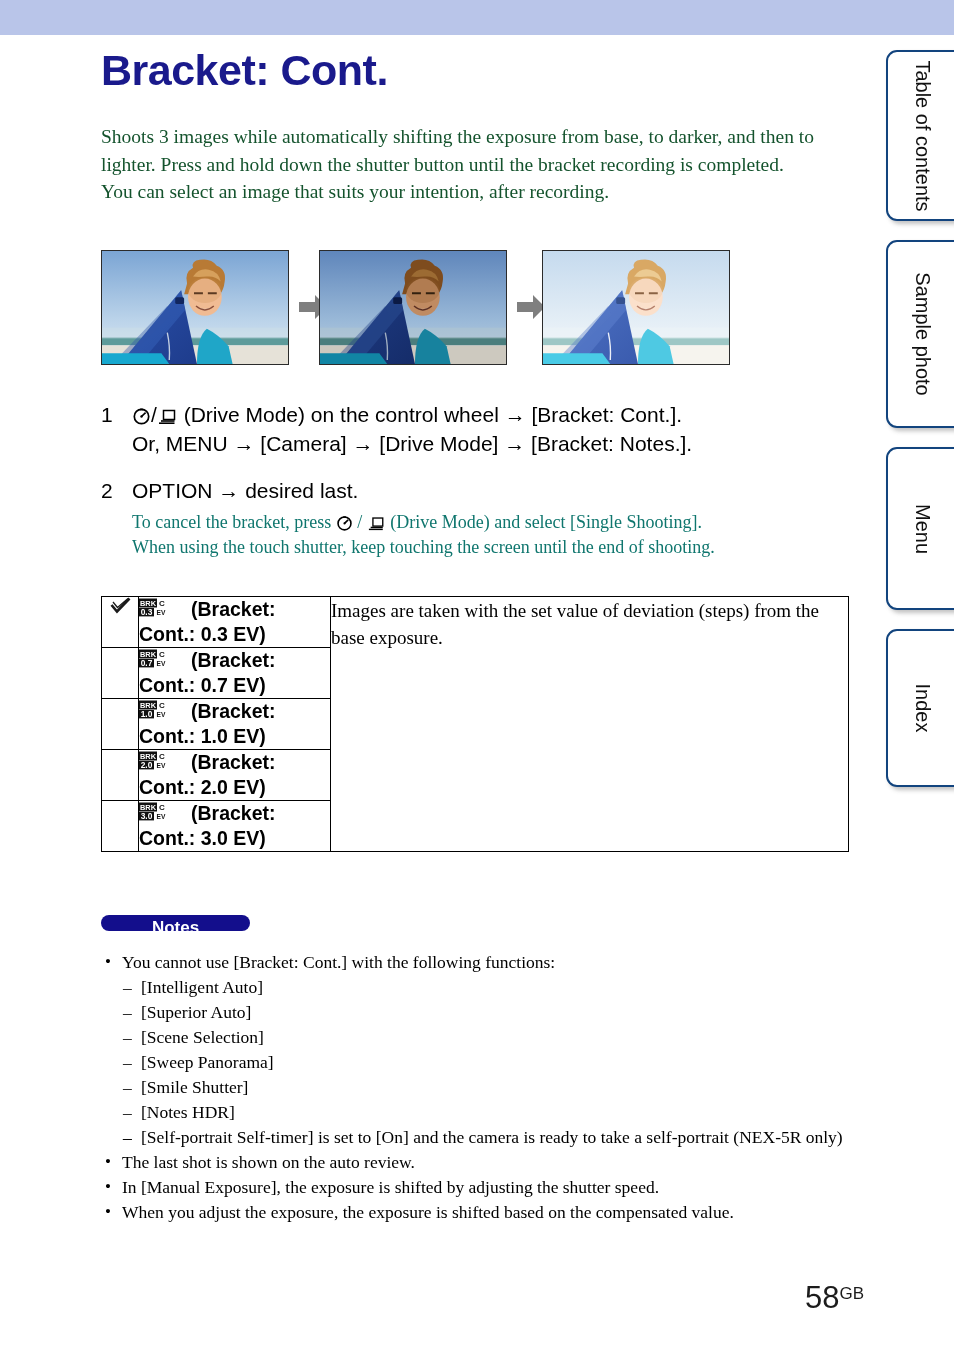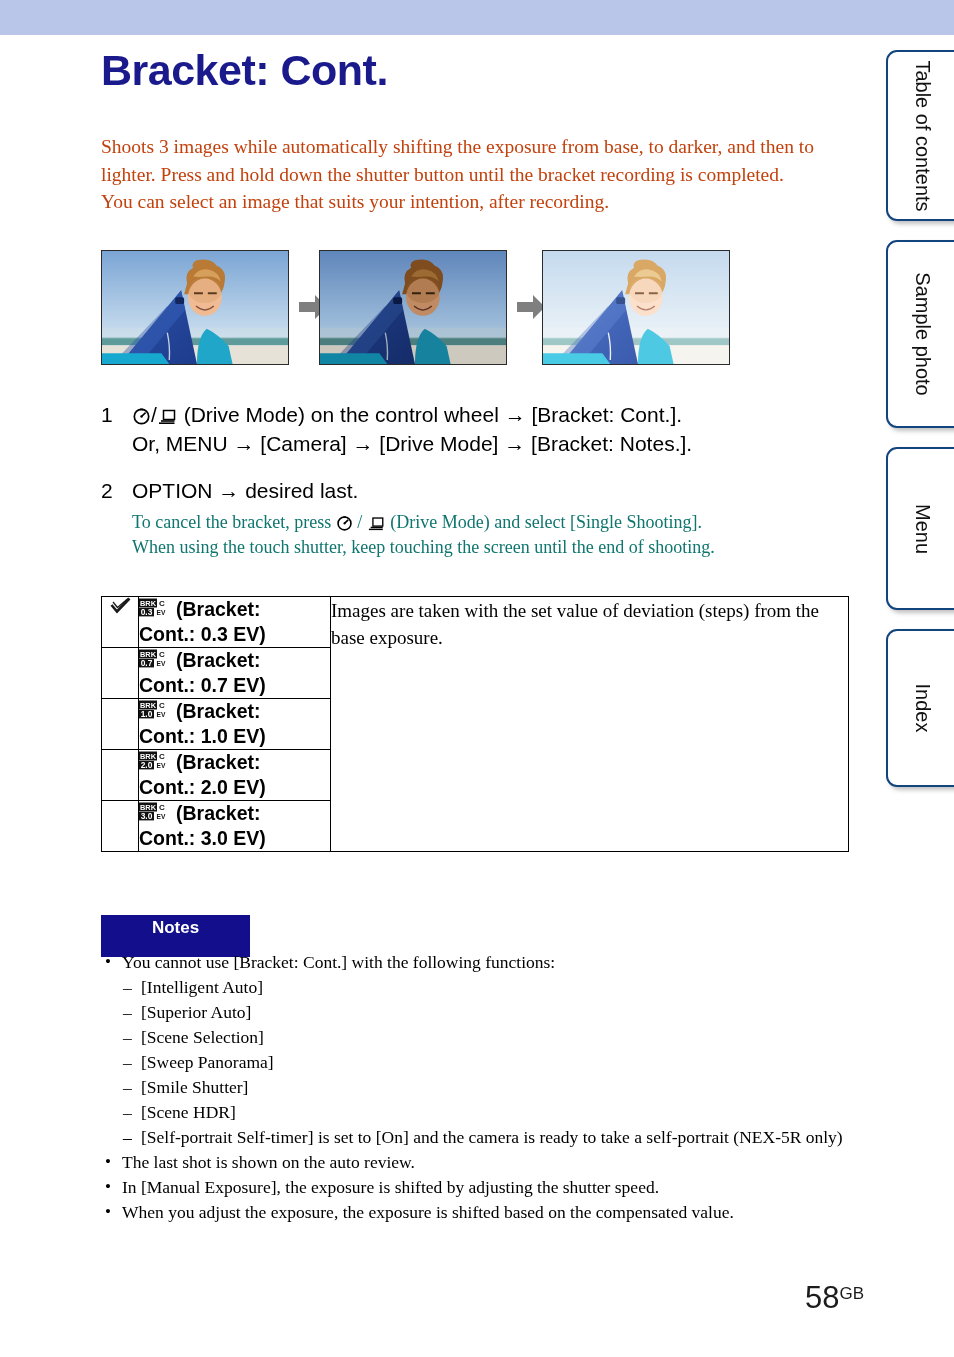--- a/index.html
+++ b/index.html
@@ -22,22 +22,22 @@
   
   .title {
     position:absolute; left:101px; top:11px;
     font-family:"Liberation Sans", sans-serif;
     font-weight:bold; font-size:43px; color:#1a1a8c;
     letter-spacing:-0.5px;
   }
 
   
   .intro {
-    position:absolute; left:101px; top:98px; width:752px;
-    font-size:19.5px; line-height:27.5px; color:#c2410c;
+    position:absolute; left:101px; top:88px; width:752px;
+    font-size:19.5px; line-height:27.5px; color:#14532d;
   }
 
   
   .photos { position:absolute; left:101px; top:215px; }
   .shot { position:absolute; top:0; width:188px; height:115px;
           border:1px solid #2b2b2b; overflow:hidden; }
   .shot svg { display:block; width:100%; height:100%; }
   .arrow { position:absolute; top:42px; width:32px; height:30px; }
 
   
@@ -66,30 +66,31 @@
   .opt-table td { border:1.5px solid #000; vertical-align:top; padding:0; }
   .c-check { width:37px; text-align:center; padding-top:9px; }
   .c-label { width:192px; padding:8px 6px 10px 9px; }
   .c-desc  { padding:9px 10px 8px 10px;
              font-family:"Liberation Serif", serif;
              font-size:19px; line-height:27px; }
   .optname {
     font-family:"Liberation Sans", sans-serif;
     font-weight:bold; font-size:19.5px; line-height:25px; color:#000;
   }
-  .brkicon { display:inline-block; vertical-align:-1px; margin-right:6px; }
+  .brkicon { display:inline-block; vertical-align:-1px; margin-right:21px; }
   .brkicon svg { display:block; }
 
   
   .notes-hd {
     position:absolute; left:101px; top:880px;
-    width:149px; height:42px; background:#130e8c;
+    width:149px; height:16px; background:#130e8c;
     color:#fff; font-family:"Liberation Sans", sans-serif;
     font-weight:bold; font-size:17px; line-height:26px;
     text-align:center;
+    border-radius:13px;
   }
   .notes {
     position:absolute; left:101px; top:913px; width:760px;
     font-size:17.5px; line-height:21.5px; color:#000;
   }
   .n-li { position:relative; padding-left:21px; margin-top:3.5px; }
   .n-li .bul { position:absolute; left:4px; top:-1px; font-size:17px; }
   .n-sub { position:relative; padding-left:40px; margin-top:3.5px; }
   .n-sub .dash { position:absolute; left:22px; top:0px; }
 
@@ -438,21 +439,21 @@
     <div class="n-sub">
       <span class="dash">–</span>
       <span>[Sweep Panorama]</span>
     </div>
     <div class="n-sub">
       <span class="dash">–</span>
       <span>[Smile Shutter]</span>
     </div>
     <div class="n-sub">
       <span class="dash">–</span>
-      <span>[Scene HDR]</span>
+      <span>[Notes HDR]</span>
     </div>
     <div class="n-sub">
       <span class="dash">–</span>
     </div>
     <div class="n-sub">
       <span class="dash">–</span>
       <span>[Self-portrait Self-timer] is set to [On] and the camera is ready to take a self-portrait (NEX-5R only)</span>
     </div>
 
     <div class="n-li">

